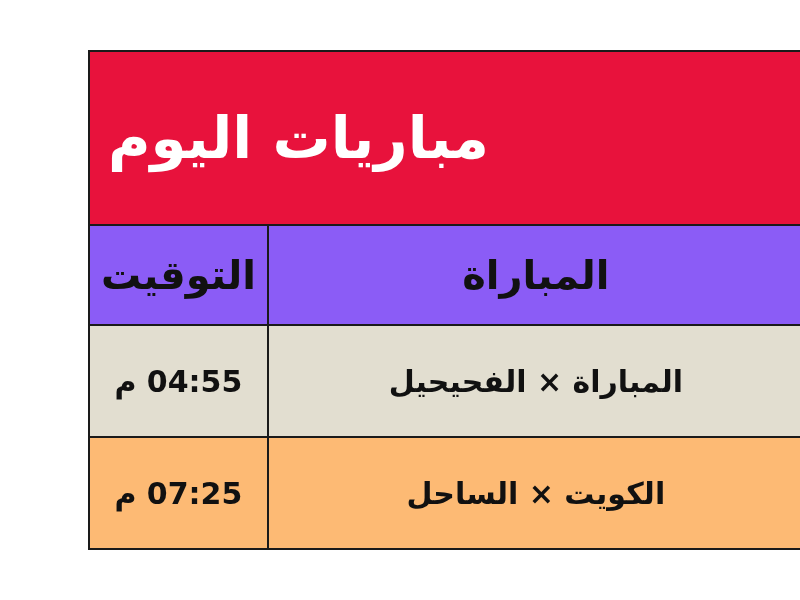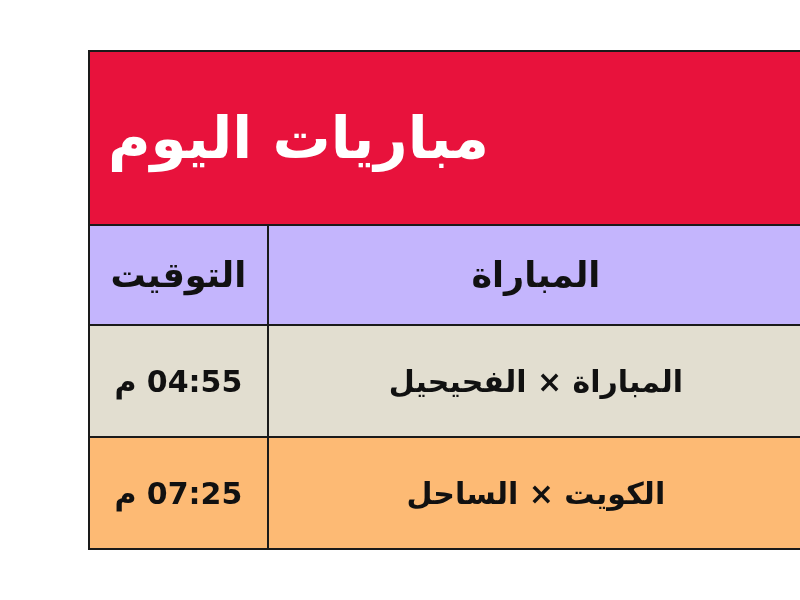--- a/index.html
+++ b/index.html
@@ -60,22 +60,22 @@
     font-weight: bold;
     letter-spacing: -1px;
     line-height: 1;
     white-space: nowrap;
     font-family: "DejaVu Sans", "Liberation Sans", sans-serif;
   }
 
   
   .col-head {
     height: 98px;
-    background: #c4b5fd;
-    font-size: 35px;
+    background: #8b5cf6;
+    font-size: 40px;
     font-weight: bold;
     color: #111111;
     font-family: "DejaVu Sans", "Liberation Sans", sans-serif;
   }
 
   
   .data-row-alt td {
     background: #e2ded0;
   }
   .data-row td {

